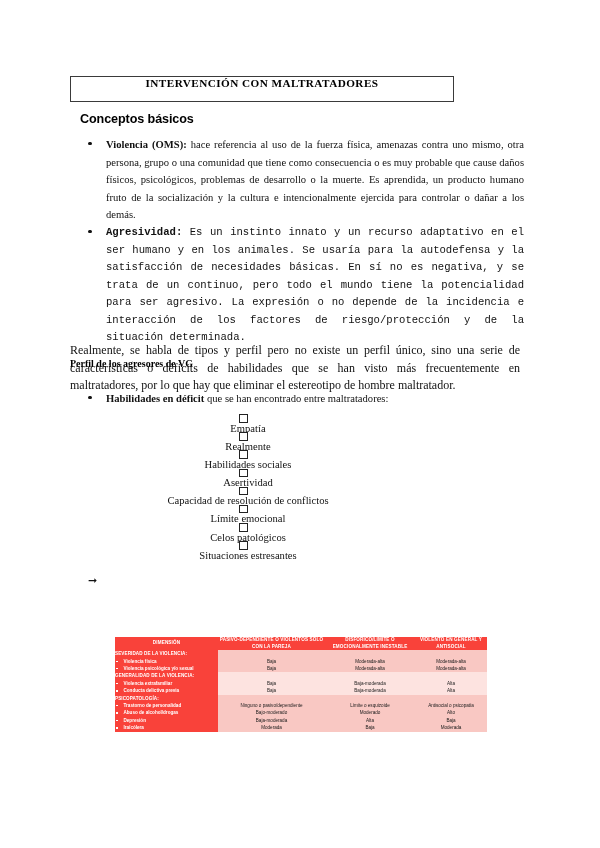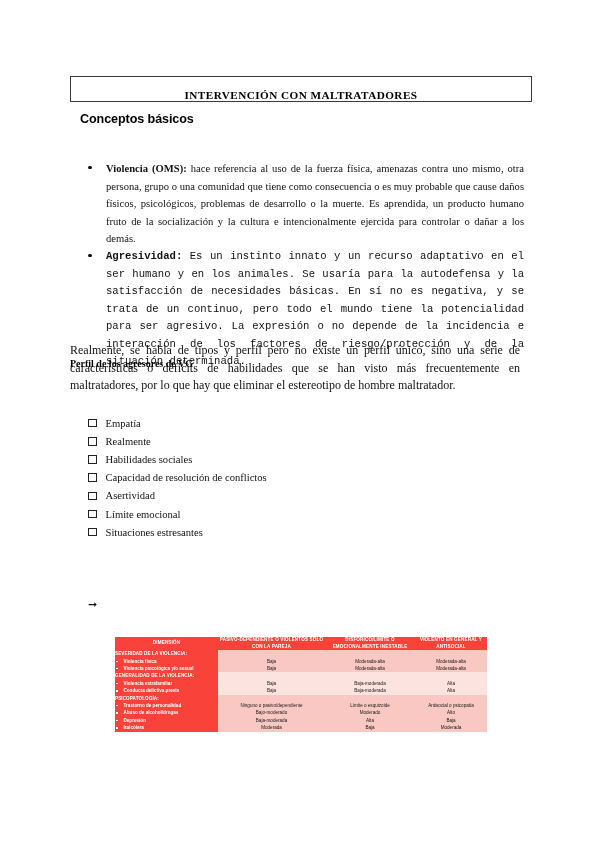--- a/index.html
+++ b/index.html
@@ -21,26 +21,26 @@
     width: 600px;
     height: 848px;
     background: #fff;
   }
 
   
   .title-box {
     position: absolute;
     left: 70px;
     top: 76px;
-    width: 462px;
+    width: 384px;
     height: 26px;
     border: 1.6px solid #3a3a3a;
     box-sizing: border-box;
     display: flex;
-    align-items: flex-end;
+    align-items: flex-start;
     justify-content: center;
   }
   .title-box .title-text {
     font-family: "Liberation Serif", serif;
     font-weight: bold;
     font-size: 11.2px;
     letter-spacing: 0.45px;
   }
 
   
@@ -72,21 +72,20 @@
   }
 
   
   .bullet-item {
     position: absolute;
     font-family: "Liberation Serif", serif;
     font-size: 10.6px;
     line-height: 17.5px;
     text-align: justify;
     color: #111;
-    margin-top: 24px;
   }
   .bullet-dot {
     position: absolute;
     left: -18px;
     top: 5.5px;
     width: 3.6px;
     height: 3.6px;
     border-radius: 50%;
     background: #111;
   }
@@ -104,20 +103,21 @@
   .check-list {
     position: absolute;
     left: 88px;
     top: 414px;
     width: 320px;
   }
   .check-row {
     display: flex;
     align-items: center;
     height: 18.2px;
+    flex-direction: column;
   }
   .check-box {
     width: 8.5px;
     height: 8.5px;
     border: 1.15px solid #222;
     box-sizing: border-box;
     margin-right: 9px;
     flex: 0 0 auto;
     background: #fff;
   }
@@ -219,45 +219,53 @@
 
   <div class="bullet-item" style="left:106px; top:224px; width:418px;font-family:Liberation Mono, monospace;">
     <span class="bullet-dot"></span>
     <b>Agresividad:</b><span> Es un instinto innato y un recurso adaptativo en el ser humano y en los animales. Se usaría para la autodefensa y la satisfacción de necesidades básicas. En sí no es negativa, y se trata de un continuo, pero todo el mundo tiene la potencialidad para ser agresivo. La expresión o no depende de la incidencia e interacción de los factores de riesgo/protección y de la situación determinada.</span>
   </div>
 
   <div class="heading2" style="top:320px;">Perfil de los agresores de VG</div>
 
   <div class="para" style="left:70px; top:342px; width:450px;">Realmente, se habla de tipos y perfil pero no existe un perfil único, sino una serie de características o déficits de habilidades que se han visto más frecuentemente en maltratadores, por lo que hay que eliminar el estereotipo de hombre maltratador.</div>
 
+  <div class="bullet-item" style="left:106px; top:390px; width:418px;">
+    <span class="bullet-dot"></span>
+    <b>Habilidades en déficit</b><span> que se han encontrado entre maltratadores:</span>
+  </div>
 
   <div class="check-list">
     <div class="check-row">
       <span class="check-box"></span>
       <span class="check-label">Empatía</span>
     </div>
     <div class="check-row">
       <span class="check-box"></span>
       <span class="check-label">Realmente</span>
     </div>
     <div class="check-row">
       <span class="check-box"></span>
       <span class="check-label">Habilidades sociales</span>
     </div>
     <div class="check-row">
       <span class="check-box"></span>
+      <span class="check-label">Asertividad</span>
+    </div>
+    <div class="check-row">
+      <span class="check-box"></span>
       <span class="check-label">Capacidad de resolución de conflictos</span>
     </div>
     <div class="check-row">
       <span class="check-box"></span>
-      <span class="check-label">Asertividad</span>
-    </div>
-    <div class="check-row">
-      <span class="check-box"></span>
       <span class="check-label">Límite emocional</span>
+    </div>
+    <div class="check-row">
+      <span class="check-box"></span>
+      <span class="check-label">Celos patológicos</span>
     </div>
     <div class="check-row">
       <span class="check-box"></span>
       <span class="check-label">Situaciones estresantes</span>
     </div>
   </div>
 
   <div class="bullet-item" style="left:108px; top:572px; width:416px;">
     <span class="arrow-glyph">➞</span>
   </div>

